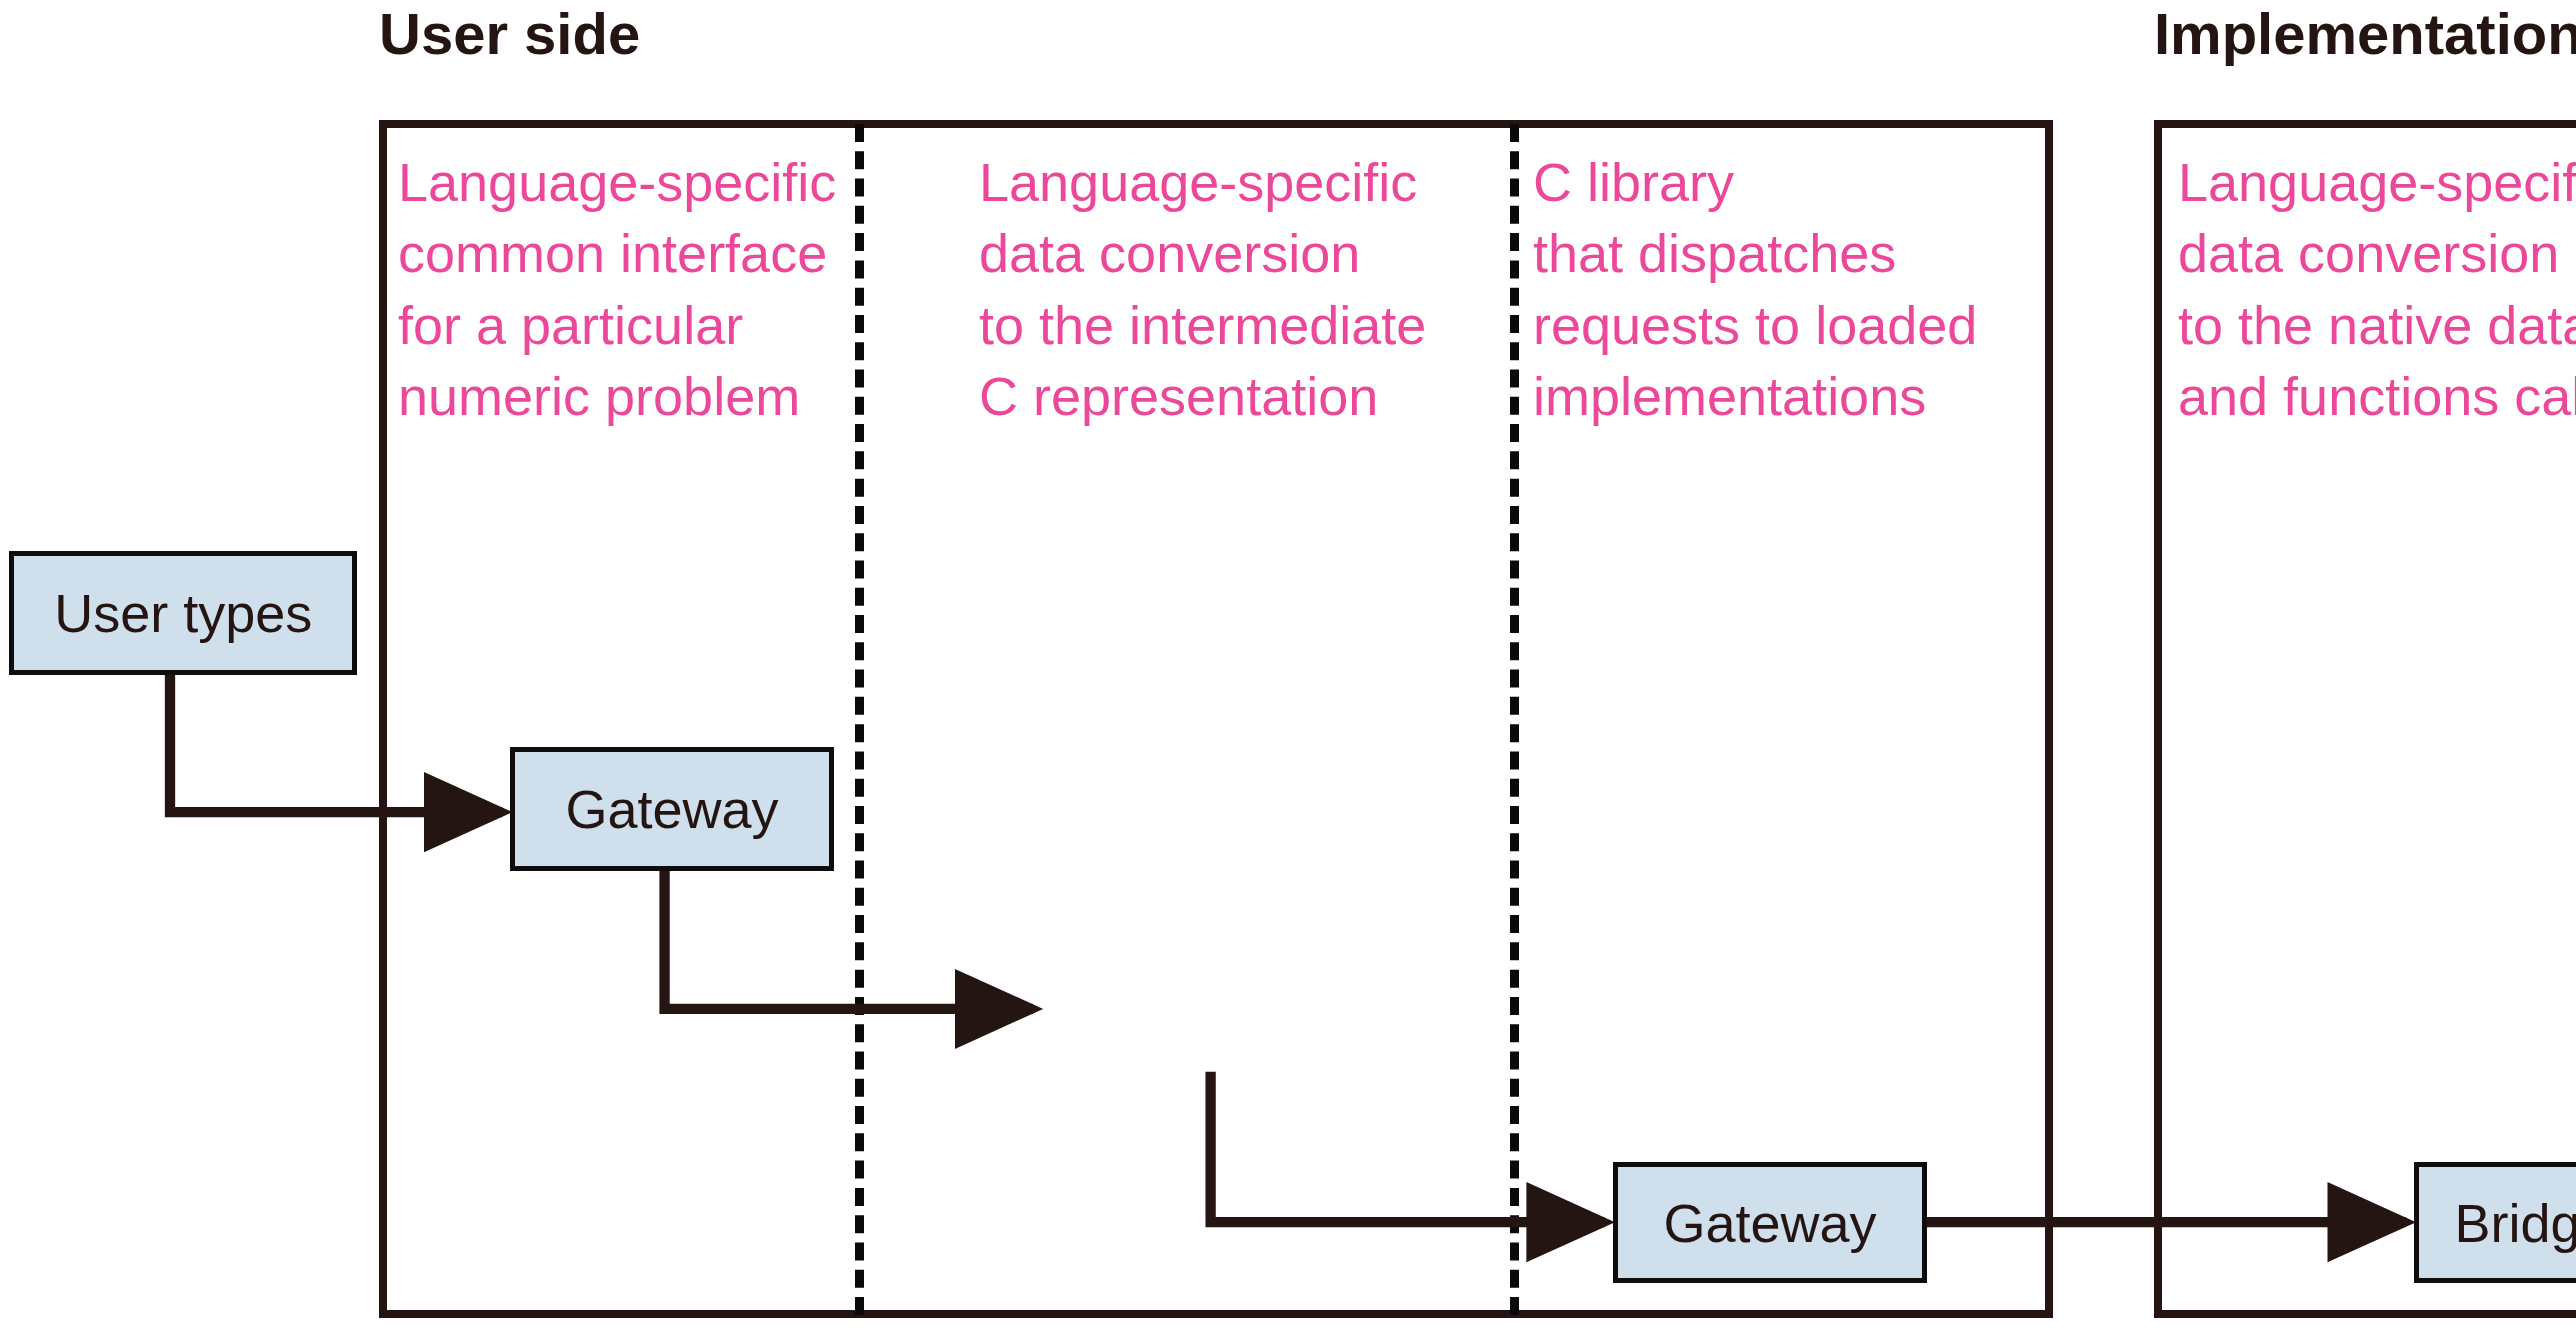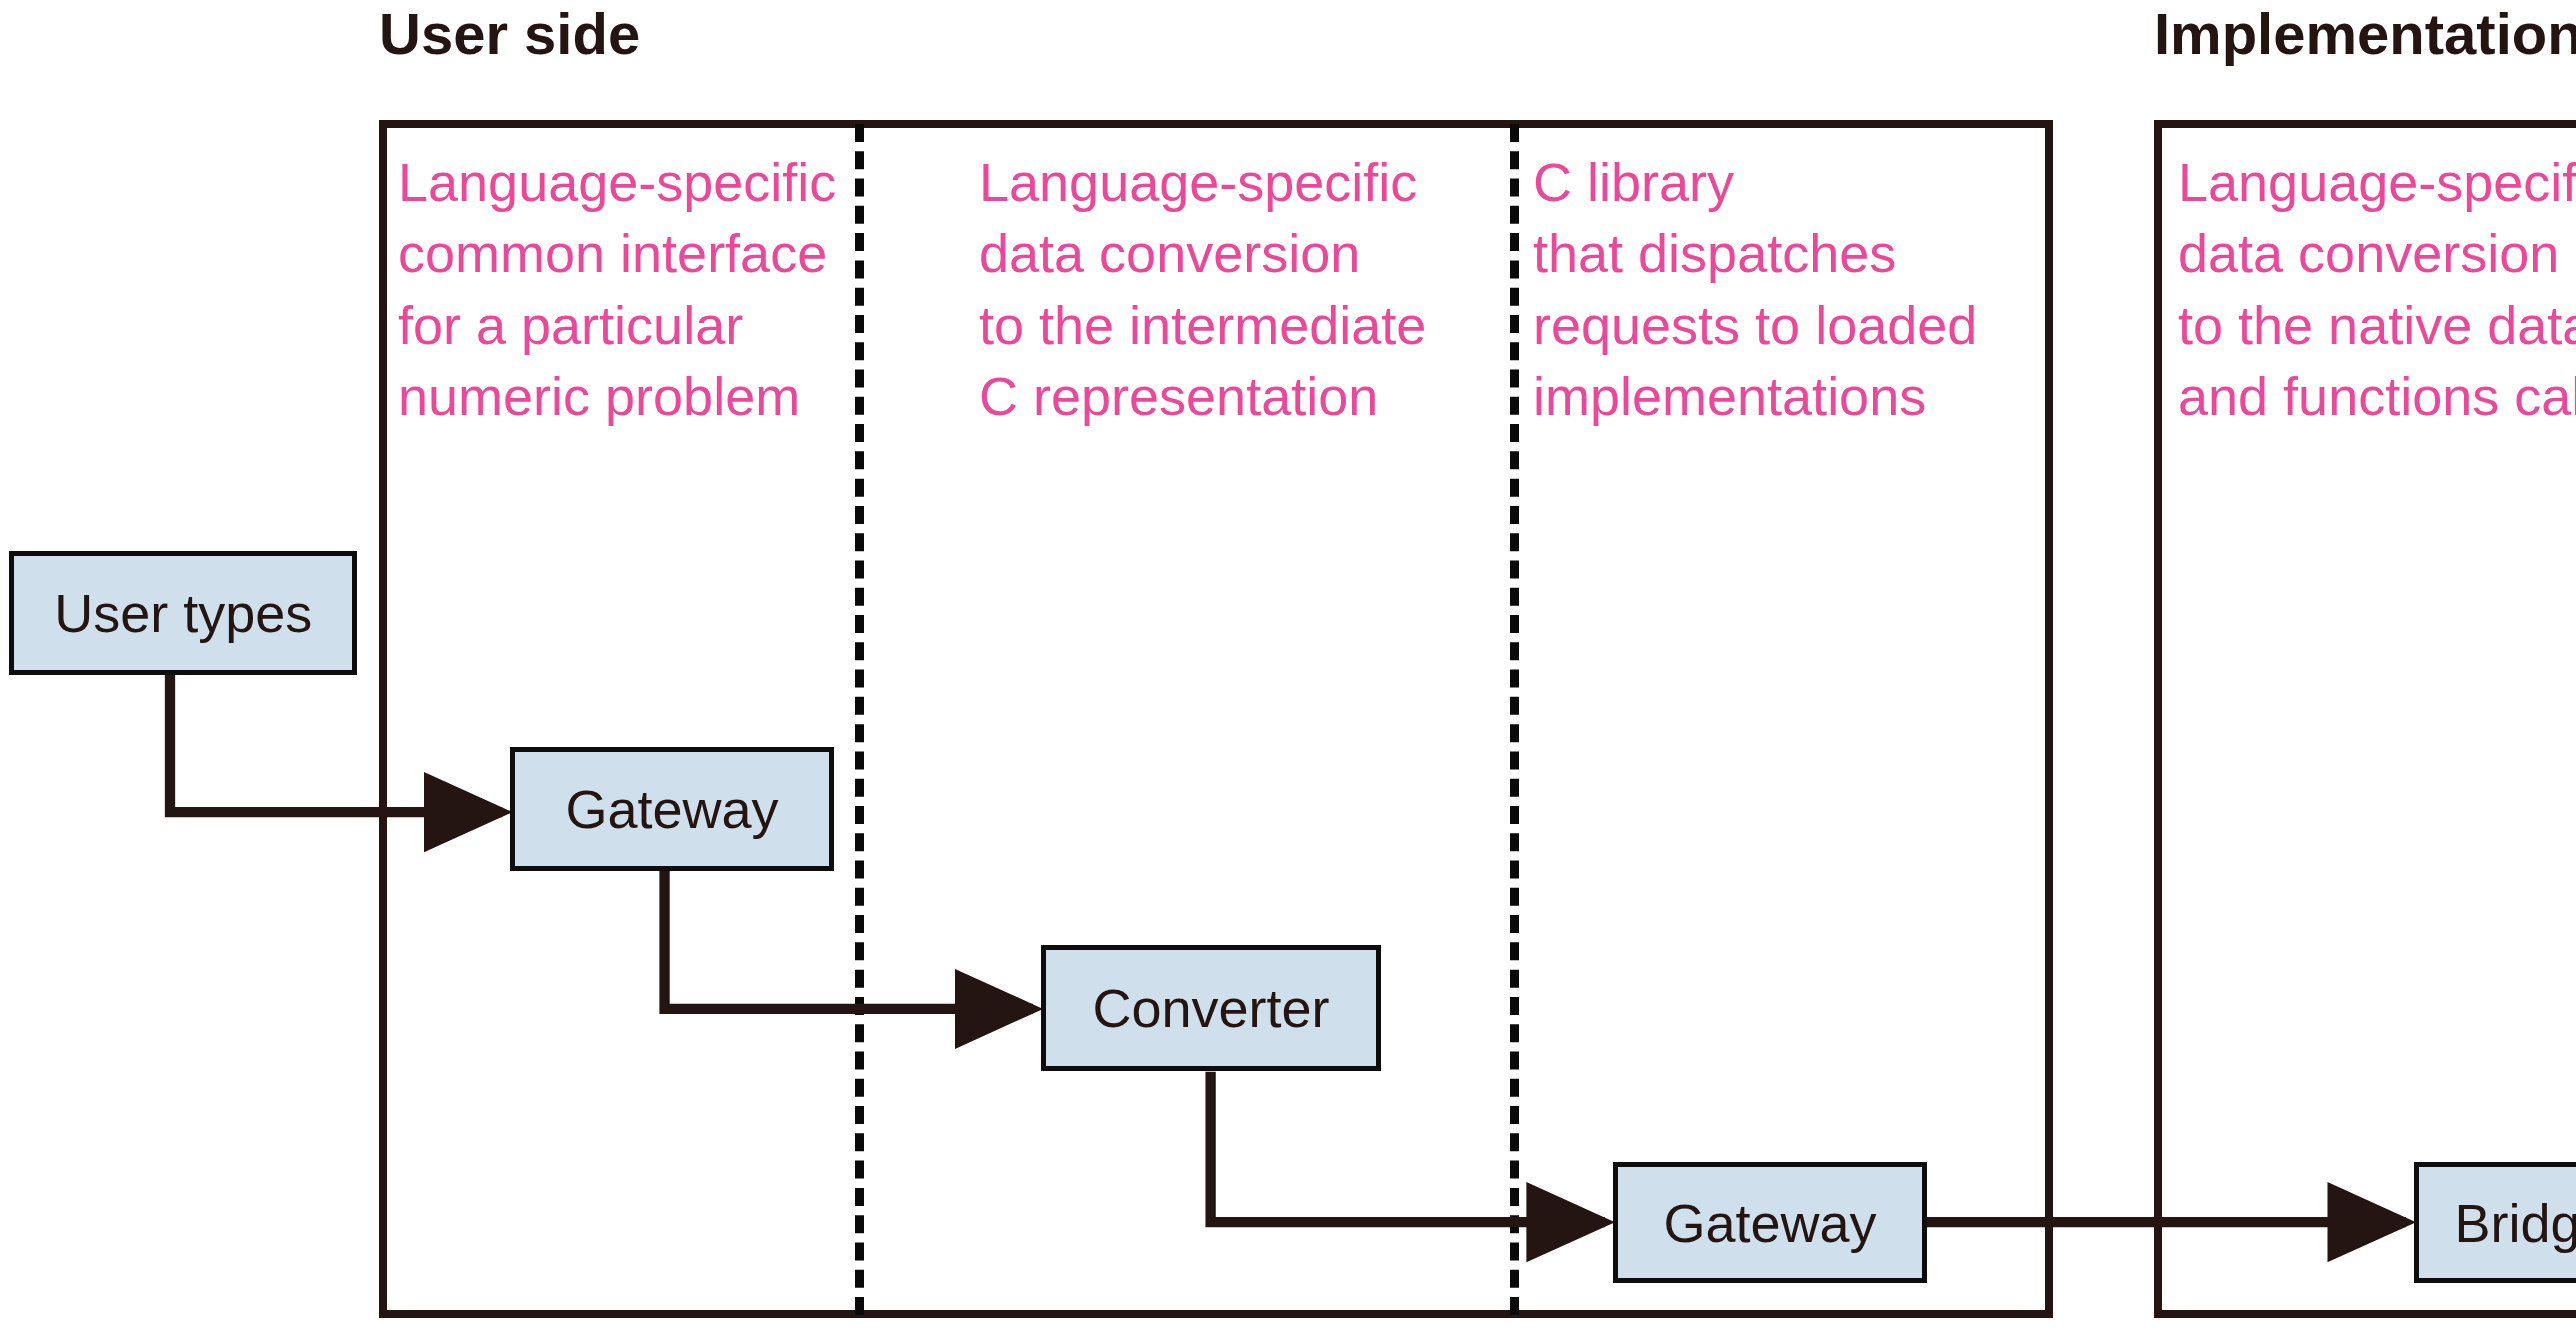--- a/index.html
+++ b/index.html
@@ -95,23 +95,20 @@
   </svg>
 
   <div class="node" style="left:9.3px;top:551px;width:348px;height:124px;">
     <span>User types</span>
   </div>
 
   <div class="node" style="left:510px;top:747px;width:324px;height:124px;">
     <span>Gateway</span>
   </div>
 
-  <div class="node" style="left:1041px;top:945px;width:340px;height:126px;">
-    <span>Converter</span>
-  </div>
 
   <div class="node" style="left:1613px;top:1162px;width:314px;height:121px;">
     <span>Gateway</span>
   </div>
 
   <div class="node" style="left:2414px;top:1162px;width:237px;height:121px;">
     <span>Bridge</span>
   </div>
 
 </div>

